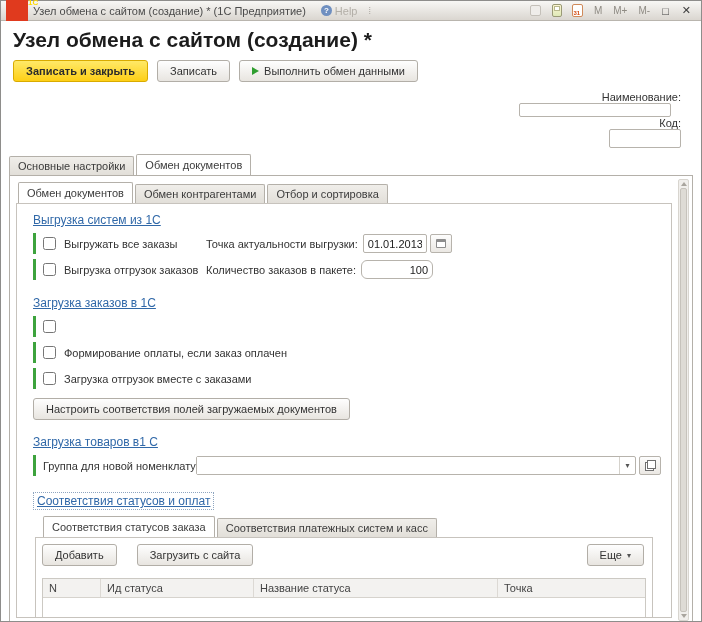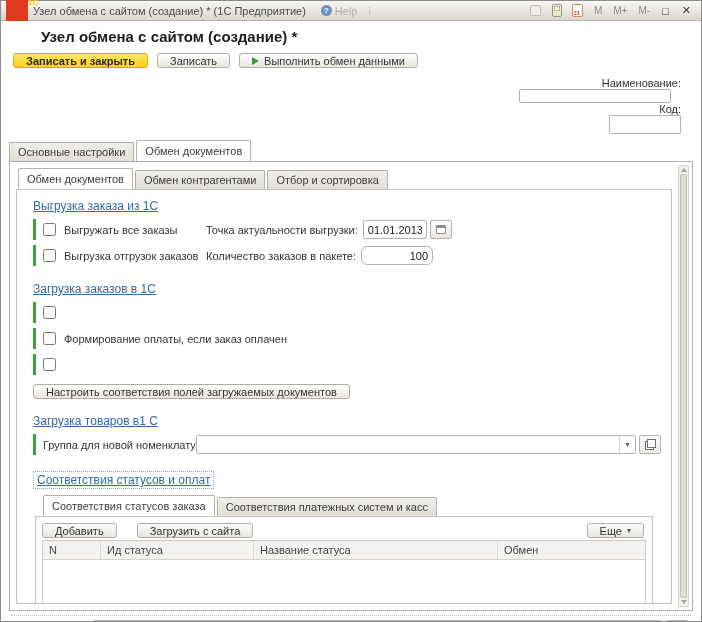--- a/index.html
+++ b/index.html
@@ -36,24 +36,24 @@
   .appwin-icon { width:11px; height:11px; border:1px solid #c4c0b9; border-radius:2px; background:#efedea; }
   .calc-icon { width:10px; height:13px; border:1px solid #9a9a76; border-radius:2px; background:linear-gradient(#fdf6d2,#dfe9b8); position:relative; }
   .calc-icon::before { content:""; position:absolute; left:1px; right:1px; top:1px; height:3px; background:#fff; border:1px solid #b9b98e; }
   .cal31-icon { width:11px; height:13px; border:1px solid #d08a5a; border-radius:2px; background:#fff; overflow:hidden; }
   .cal31-icon .cal-top { height:3px; background:#e86a2a; }
   .cal31-icon .cal-num { font-size:6px; line-height:8px; color:#d34a10; text-align:center; font-weight:bold; }
   .mem-btn { color:#8f8b84; font-size:10px; padding:0 3px; }
   .win-btn { font-size:11px; color:#3c3c3c; padding:0 4px; font-weight:bold; }
   
   .form-area { flex:1; background:#fff; display:flex; flex-direction:column; overflow:hidden; }
-  .page-title { font-size:15px; font-weight:bold; color:#1c1c1c; padding:7px 12px 3px;margin-left:28px; }
+  .page-title { font-size:21px; font-weight:bold; color:#1c1c1c; padding:7px 12px 3px; }
   .cmdbar { display:flex; align-items:center; gap:9px; padding:5px 12px 6px; }
   .btn {
-    height:15px; padding:0 12px; border:1px solid #b2aea7; border-radius:3px;
+    height:22px; padding:0 12px; border:1px solid #b2aea7; border-radius:3px;
     background:linear-gradient(#fefefe,#e8e5e0); font-size:11px; color:#333;
     display:inline-flex; align-items:center; gap:5px; white-space:nowrap;
     font-family:inherit; cursor:default;
   }
   .btn-primary {
     background:linear-gradient(#ffe968,#fecf16); border-color:#d9ab00; font-weight:bold; color:#2b2b2b;
   }
   .play-ico { width:0; height:0; border-left:7px solid #2f9e2f; border-top:4px solid transparent; border-bottom:4px solid transparent; }
   .name-row { display:flex; align-items:flex-end; padding:3px 20px 6px;flex-direction:column; }
   .name-row label { white-space:nowrap; }
@@ -112,21 +112,21 @@
   .gap8 { height:8px; } .gap4 { height:4px; }
   .config-btn { margin:4px 0 8px; }
   .combo { flex:1; display:flex; height:19px; border:1px solid #b7b3ac; border-radius:2px; background:#fff; }
   .combo input { flex:1; border:none; outline:none; padding:0 4px; font-family:inherit; font-size:11px; }
   .combo-arrow { width:16px; display:flex; align-items:center; justify-content:center; border-left:1px solid #d5d2cc; color:#555; font-size:8px; cursor:default; }
   .sq-icon { position:relative; width:11px; height:11px; }
   .sq-icon::before { content:""; position:absolute; left:0; bottom:0; width:7px; height:7px; border:1px solid #6f6f6f; background:#fff; }
   .sq-icon::after { content:""; position:absolute; right:0; top:0; width:7px; height:7px; border:1px solid #6f6f6f; background:#fff; }
   
   .pane2 { border:1px solid #c7c3bd; margin:0 8px 6px 2px; background:#fff; position:relative; z-index:2; }
-  .pane2-toolbar { display:flex; align-items:center; gap:20px; padding:6px 8px 2px 6px; }
+  .pane2-toolbar { display:flex; align-items:center; gap:20px; padding:6px 8px 12px 6px; }
   .more-wrap { margin-left:auto; }
   .dd-arrow { font-size:8px; color:#555; }
   .tbl { margin:0 6px 8px; border:1px solid #ccc9c3; }
   .tbl-head { display:flex; background:#f3f2f0; border-bottom:1px solid #d6d3cd; }
   .tbl-head .cell {
     padding:3px 6px; color:#444; border-right:1px solid #dcd9d4; white-space:nowrap; overflow:hidden;
   }
   .cell.c-n { width:58px; } .cell.c-id { width:153px; } .cell.c-name { width:244px; } .cell.c-status { flex:1; border-right:none; }
   .tbl-body { height:56px; background:#fff; }
   
@@ -193,21 +193,21 @@
     <div class="pane-outer">
       <div class="tabs tabs2-wrap">
         <div class="tab active">Обмен документов</div>
         <div class="tab">Обмен контрагентами</div>
         <div class="tab">Отбор и сортировка</div>
       </div>
 
       <div class="pane-inner">
         <div class="content">
 
-          <a class="sec-link">Выгрузка заказа из 1С</a>
+          <a class="sec-link">Выгрузка систем из 1С</a>
 
           <div class="frow">
             <span class="gbar"></span>
             <input type="checkbox" class="cb" style="">
             <span class="cb-label">Выгружать все заказы</span>
             <span class="f-label">Точка актуальности выгрузки:</span>
             <input class="tinput date-input" value="01.01.2013" style="">
             <span class="mini-btn">
                 <span class="calpick-icon"></span>
               </span>
@@ -229,20 +229,21 @@
             <input type="checkbox" class="cb" style="">
           </div>
           <div class="frow">
             <span class="gbar"></span>
             <input type="checkbox" class="cb" style="">
             <span>Формирование оплаты, если заказ оплачен</span>
           </div>
           <div class="frow">
             <span class="gbar"></span>
             <input type="checkbox" class="cb" style="">
+            <span>Загрузка отгрузок вместе с заказами</span>
           </div>
 
           <button class="btn config-btn">Настроить соответствия полей загружаемых документов</button>
 
           <div class="gap4"></div>
           <a class="sec-link">Загрузка товаров в1 С</a>
 
           <div class="frow">
             <span class="gbar"></span>
             <span class="f-label" style="width:148px">Группа для новой номенклатуры:</span>
@@ -274,21 +275,21 @@
                   <span>Еще</span>
                   <span class="dd-arrow">▾</span>
                 </button>
               </span>
             </div>
             <div class="tbl">
               <div class="tbl-head">
                 <div class="cell c-n">N</div>
                 <div class="cell c-id">Ид статуса</div>
                 <div class="cell c-name">Название статуса</div>
-                <div class="cell c-status">Обмен</div>
+                <div class="cell c-status">Точка</div>
               </div>
               <div class="tbl-body"></div>
             </div>
           </div>
 
         </div>
       </div>
 
       <div class="vscroll">
         <span class="arr up"></span>

